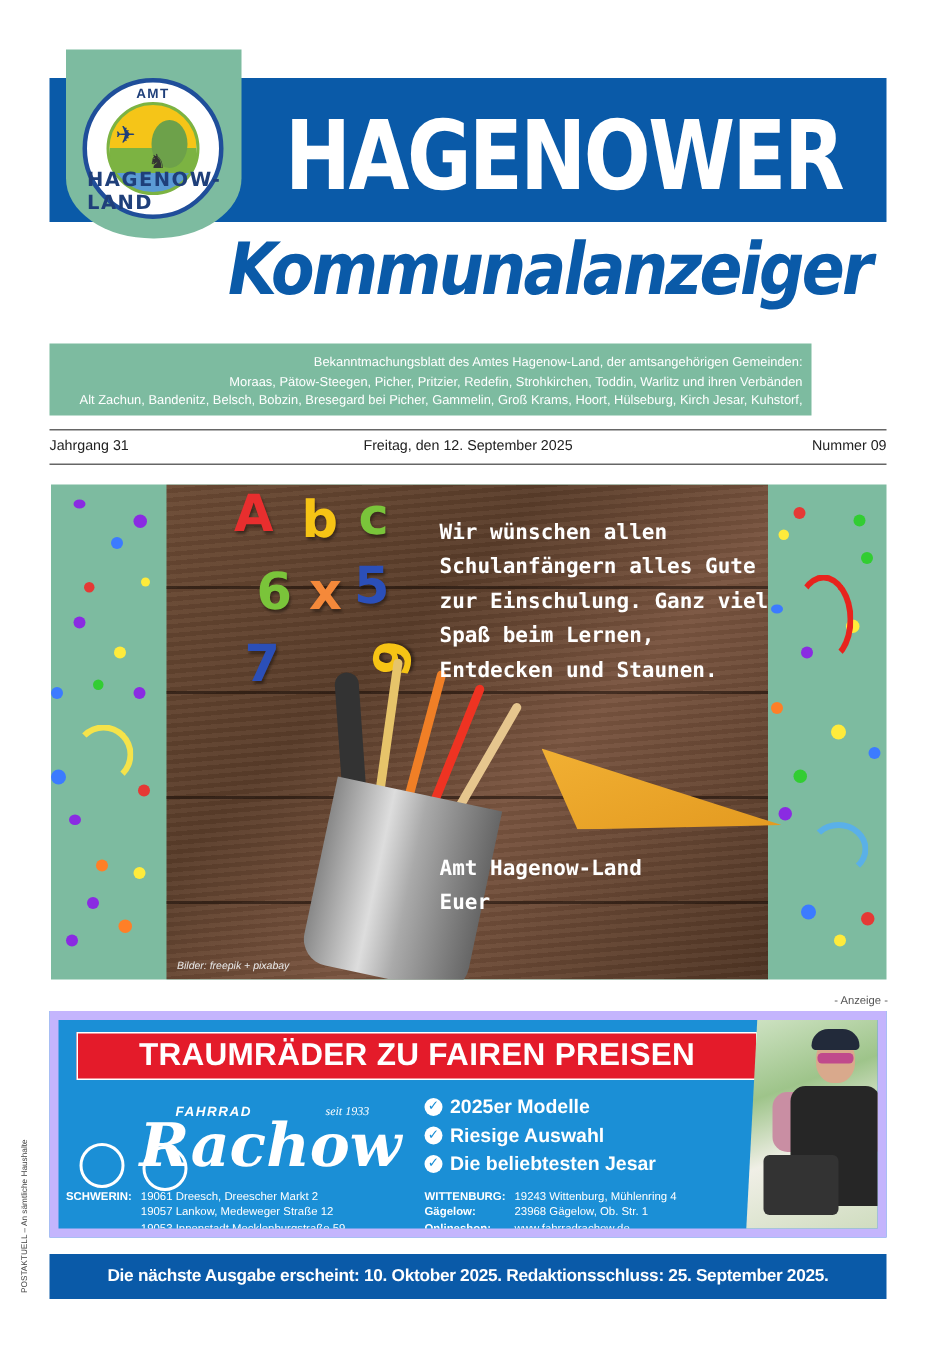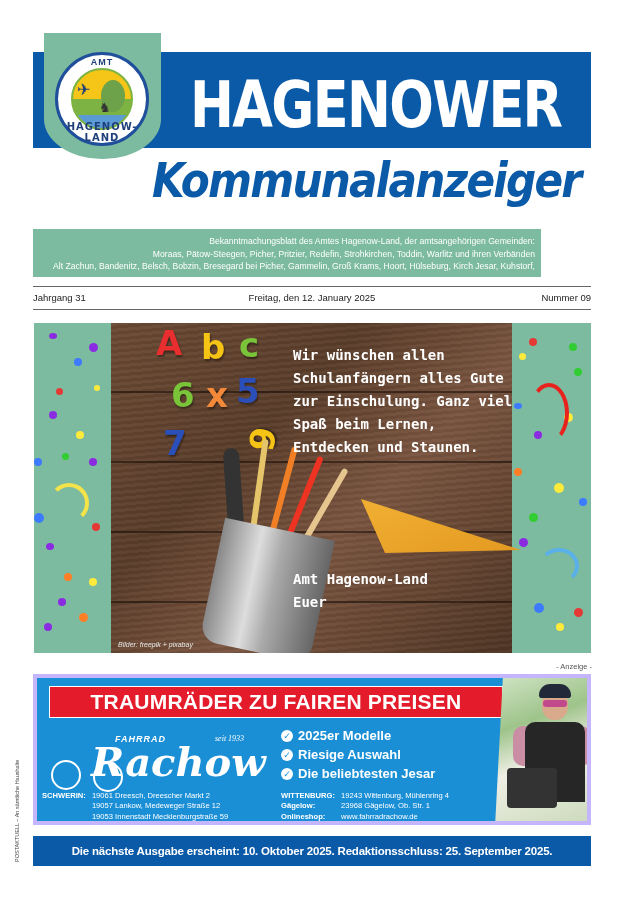--- a/index.html
+++ b/index.html
@@ -11,21 +11,21 @@
   .logo-shield { position: absolute; left: 44px; top: 33px; width: 117px; height: 126px; background: #7dbba0;
     border-radius: 0 0 58px 58px / 0 0 40px 40px; }
   .logo-ring { position: absolute; left: 55px; top: 52px; width: 94px; height: 94px; border-radius: 50%;
     background: #ffffff; border: 3px solid #1f4e9a; }
   .logo-inner { position: absolute; left: 13px; top: 13px; width: 62px; height: 62px; border-radius: 50%; overflow: hidden;
     background: linear-gradient(#f5c518 0 50%, #7cb342 50% 78%, #5b9bd5 78% 100%); border: 2px solid #7cb342; }
   .logo-tree { position: absolute; right: 6px; top: 10px; width: 24px; height: 32px; background: #6da14a; border-radius: 50%; }
   .logo-bird { position: absolute; left: 4px; top: 10px; font-size: 16px; color: #1f3f7a; }
   .logo-horse { position: absolute; left: 26px; top: 30px; font-size: 13px; color: #333; }
   .logo-amt { position: absolute; left: 0; width: 100%; top: 2px; text-align: center; font-size: 9px; font-weight: bold; color: #1f3f7a; letter-spacing: 1px; font-family: Liberation Sans, sans-serif; }
-  .logo-land { position: absolute; left: 0; width: 100%; bottom: 0px; text-align: center; font-size: 10px; font-weight: bold; color: #1f3f7a; letter-spacing: 1px; font-family: "DejaVu Sans", sans-serif; }
+  .logo-land { position: absolute; left: 0; width: 100%; bottom: 0px; text-align: left; font-size: 13px; font-weight: bold; color: #1f3f7a; letter-spacing: 1px; font-family: "DejaVu Sans", sans-serif; }
 
   .title-main { position: absolute; left: 190px; top: 70px; width: 400px; text-align: center; color: #ffffff;
     font-family: "DejaVu Sans", sans-serif; font-weight: bold; font-size: 64px; letter-spacing: -2px; line-height: 70px;
     transform: scaleX(0.82); transform-origin: left center; white-space: nowrap; }
   .title-sub { position: absolute; left: 152px; top: 150px; color: #0a5aa8; font-family: "DejaVu Sans", sans-serif;
     font-weight: bold; font-style: italic; font-size: 48px; letter-spacing: -2px; line-height: 60px;
     transform: scaleX(0.88); transform-origin: left center; white-space: nowrap; }
 
   .green-info { position: absolute; left: 33px; top: 229px; width: 508px; height: 48px; background: #7dbba0;
     color: #ffffff; font-size: 8.6px; line-height: 12.5px; text-align: right; padding: 6px 6px 0 0; }
@@ -53,21 +53,21 @@
     background: linear-gradient(160deg, #f2b134, #e39a20); clip-path: polygon(0 10%, 100% 95%, 15% 100%); }
   .greet-text { position: absolute; left: 259px; top: 21px; color: #ffffff; font-family: "DejaVu Sans Mono", monospace;
     font-weight: bold; font-size: 14px; line-height: 23px; white-space: pre-line; }
   .greet-sign { position: absolute; left: 259px; top: 245px; color: #ffffff; font-family: "DejaVu Sans Mono", monospace;
     font-weight: bold; font-size: 14px; line-height: 23px; }
   .credit { position: absolute; left: 84px; top: 318px; color: #e8e8e8; font-style: italic; font-size: 7px; }
   .streamer { position: absolute; border: 4px solid; border-radius: 50%; border-left-color: transparent !important; border-bottom-color: transparent !important; }
 
   
   .ad-label { position: absolute; right: 33px; top: 662px; font-size: 7.5px; color: #555; }
-  .ad { position: absolute; left: 33px; top: 674px; width: 558px; height: 151px; background: #1b8fd6; border: 4px solid #c4b5fd; overflow: hidden; }
+  .ad { position: absolute; left: 33px; top: 674px; width: 558px; height: 151px; background: #1b8fd6; border: 6px solid #c4b5fd; overflow: hidden; }
   .ad-banner { position: absolute; left: 12px; top: 8px; width: 454px; height: 32px; background: #e41b2a; border: 1px solid #fff;
     color: #fff; font-weight: bold; font-size: 21px; line-height: 30px; text-align: center; letter-spacing: 0.2px; }
   .ad-photo { position: absolute; left: 458px; top: 0; width: 98px; height: 149px;
     background: linear-gradient(160deg, #cfe3c4 0%, #9ec48a 30%, #f0efe6 55%, #c9d9b8 100%); clip-path: polygon(8% 0, 100% 0, 100% 100%, 0 100%); }
   .rider-head { position: absolute; left: 47px; top: 12px; width: 26px; height: 30px; background: #d9a98c; border-radius: 45%; }
   .rider-helmet { position: absolute; left: 44px; top: 6px; width: 32px; height: 14px; background: #222a3a; border-radius: 16px 16px 4px 4px; }
   .rider-glasses { position: absolute; left: 48px; top: 22px; width: 24px; height: 7px; background: #c04a8c; border-radius: 3px; }
   .rider-body { position: absolute; left: 30px; top: 44px; width: 60px; height: 80px; background: #262626; border-radius: 10px 10px 0 0; }
   .rider-arm { position: absolute; left: 18px; top: 48px; width: 78px; height: 40px; background: #c98ea3; border-radius: 10px; z-index: -1; }
   .rider-bag { position: absolute; left: 12px; top: 90px; width: 50px; height: 40px; background: #333; border-radius: 4px; }
@@ -111,21 +111,21 @@
 
 <div class="green-info">
   <div>Bekanntmachungsblatt des Amtes Hagenow-Land, der amtsangehörigen Gemeinden:</div>
   <div>Moraas, Pätow-Steegen, Picher, Pritzier, Redefin, Strohkirchen, Toddin, Warlitz und ihren Verbänden</div>
   <div>Alt Zachun, Bandenitz, Belsch, Bobzin, Bresegard bei Picher, Gammelin, Groß Krams, Hoort, Hülseburg, Kirch Jesar, Kuhstorf,</div>
 </div>
 
 <div class="rule" style="top:286px;"></div>
 <div class="meta-row">
   <span class="l">Jahrgang 31</span>
-  <span class="c">Freitag, den 12. January 2025</span>
+  <span class="c">Freitag, den 12. September 2025</span>
   <span class="r">Nummer 09</span>
 </div>
 <div class="rule" style="top:309px;"></div>
 
 <div class="greet">
 
   <div class="confetti" style="left:15px;top:10px;width:8px;height:6px;background:#8a2be2;"></div>
   <div class="confetti" style="left:55px;top:20px;width:9px;height:9px;background:#8a2be2;"></div>
   <div class="confetti" style="left:40px;top:35px;width:8px;height:8px;background:#3c7bff;"></div>
   <div class="confetti" style="left:22px;top:65px;width:7px;height:7px;background:#e53935;"></div>

